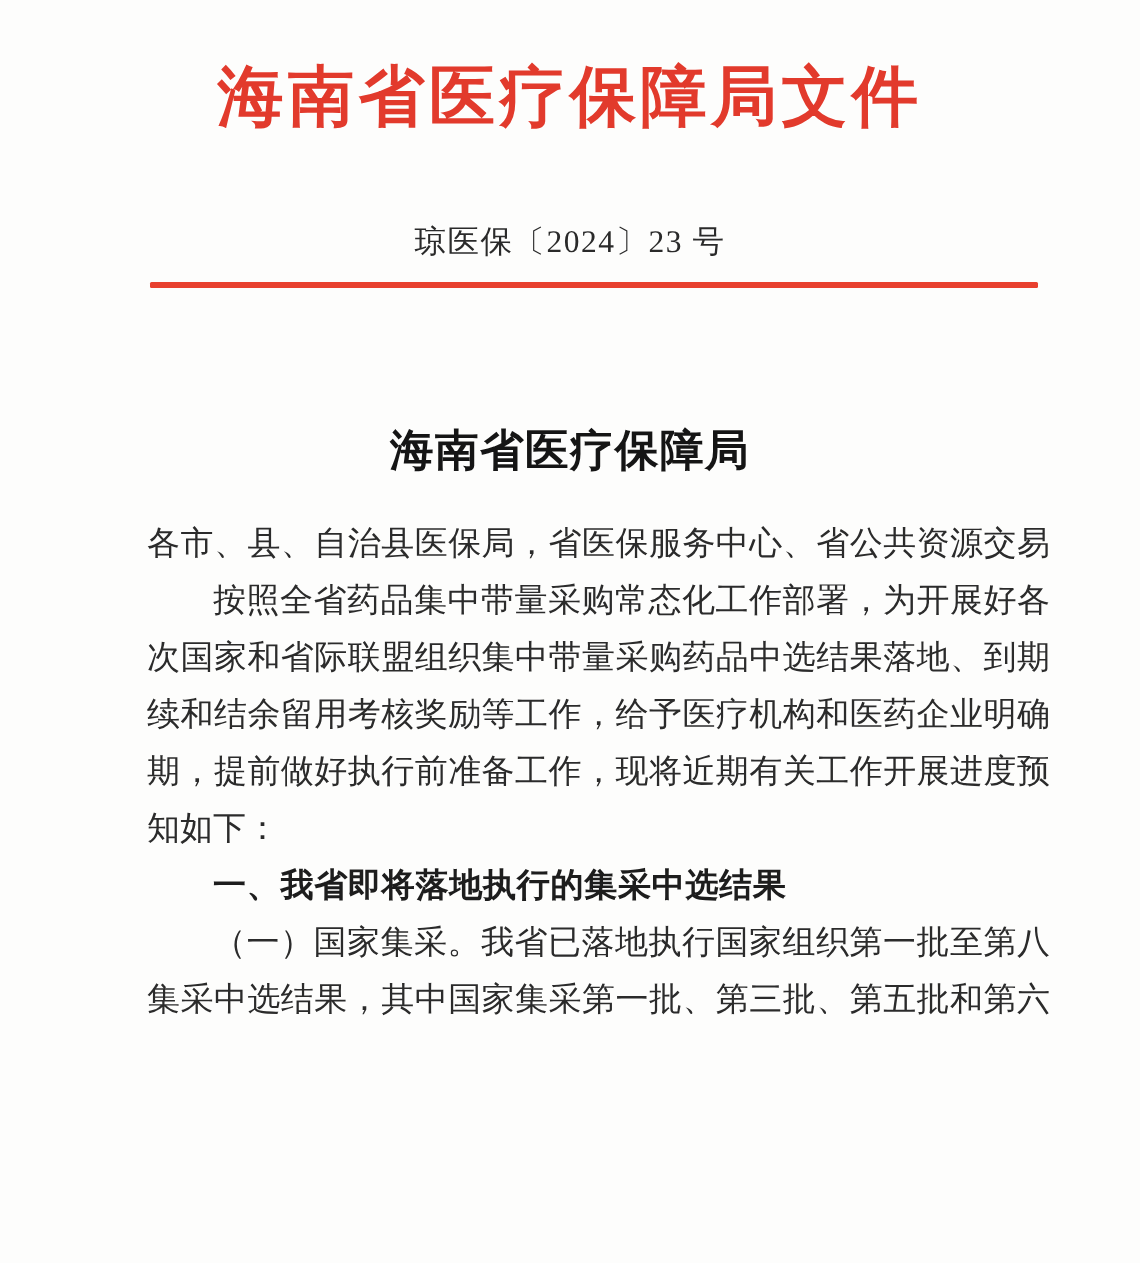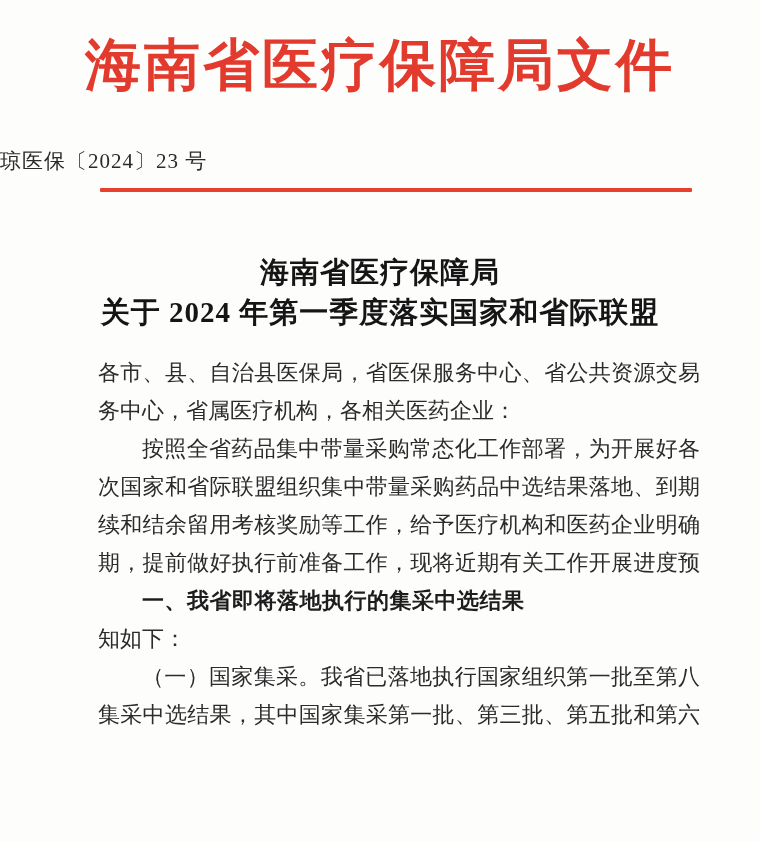--- a/index.html
+++ b/index.html
@@ -17,49 +17,49 @@
   }
   .page {
     width: 760px;
     height: 842px;
     position: relative;
   }
   
   .agency-header {
     margin-top: 32px;
     text-align: center;
-    font-size: 56px;
+    font-size: 44px;
     line-height: 66px;
     font-weight: 700;
     letter-spacing: 3px;
     color: var(--header-red, #e23a2c);
     font-family: "Liberation Serif", "DejaVu Serif", serif;
     white-space: nowrap;
   }
   
   .doc-number {
     margin-top: 50px;
-    text-align: left;
+    text-align: center;
     font-size: 21px;
     line-height: 26px;
     color: #2a2a2a;
     letter-spacing: 1px;
   }
   
   .red-rule {
     margin-top: 14px;
     margin-left: 100px;
     width: 592px;
     height: 4px;
     background: var(--rule-red, #e8402e);
     border-radius: 1px;
   }
   
   .title-block {
-    margin-top: 60px;
+    margin-top: 89px;
     text-align: center;
     font-weight: 700;
     font-size: 29px;
     line-height: 40px;
     color: #151515;
     letter-spacing: 1px;
   }
   
   .body-col {
     margin-top: 22px;
@@ -102,29 +102,27 @@
 <div class="page">
 
   <div class="agency-header">海南省医疗保障局文件</div>
 
   <div class="doc-number">琼医保〔2024〕23 号</div>
 
   <div class="red-rule"></div>
 
   <div class="title-block">
     <div>海南省医疗保障局</div>
-    <div>关于 2024 年第一季度落实国家和省际联盟</div>
   </div>
 
   <div class="body-col">
       <div class="line justify">各市、县、自治县医保局，省医保服务中心、省公共资源交易服</div>
-      <div class="line left">务中心，省属医疗机构，各相关医药企业：</div>
       <div class="line justify indent">按照全省药品集中带量采购常态化工作部署，为开展好各批</div>
       <div class="line justify">次国家和省际联盟组织集中带量采购药品中选结果落地、到期接</div>
       <div class="line justify">续和结余留用考核奖励等工作，给予医疗机构和医药企业明确预</div>
       <div class="line justify">期，提前做好执行前准备工作，现将近期有关工作开展进度预通</div>
+      <div class="line left">知如下：</div>
       <div class="line heading indent left">一、我省即将落地执行的集采中选结果</div>
-      <div class="line left">知如下：</div>
       <div class="line justify indent">（一）国家集采。我省已落地执行国家组织第一批至第八批</div>
       <div class="line justify">集采中选结果，其中国家集采第一批、第三批、第五批和第六批</div>
     </div>
 
 </div>
 
 </body></html>

